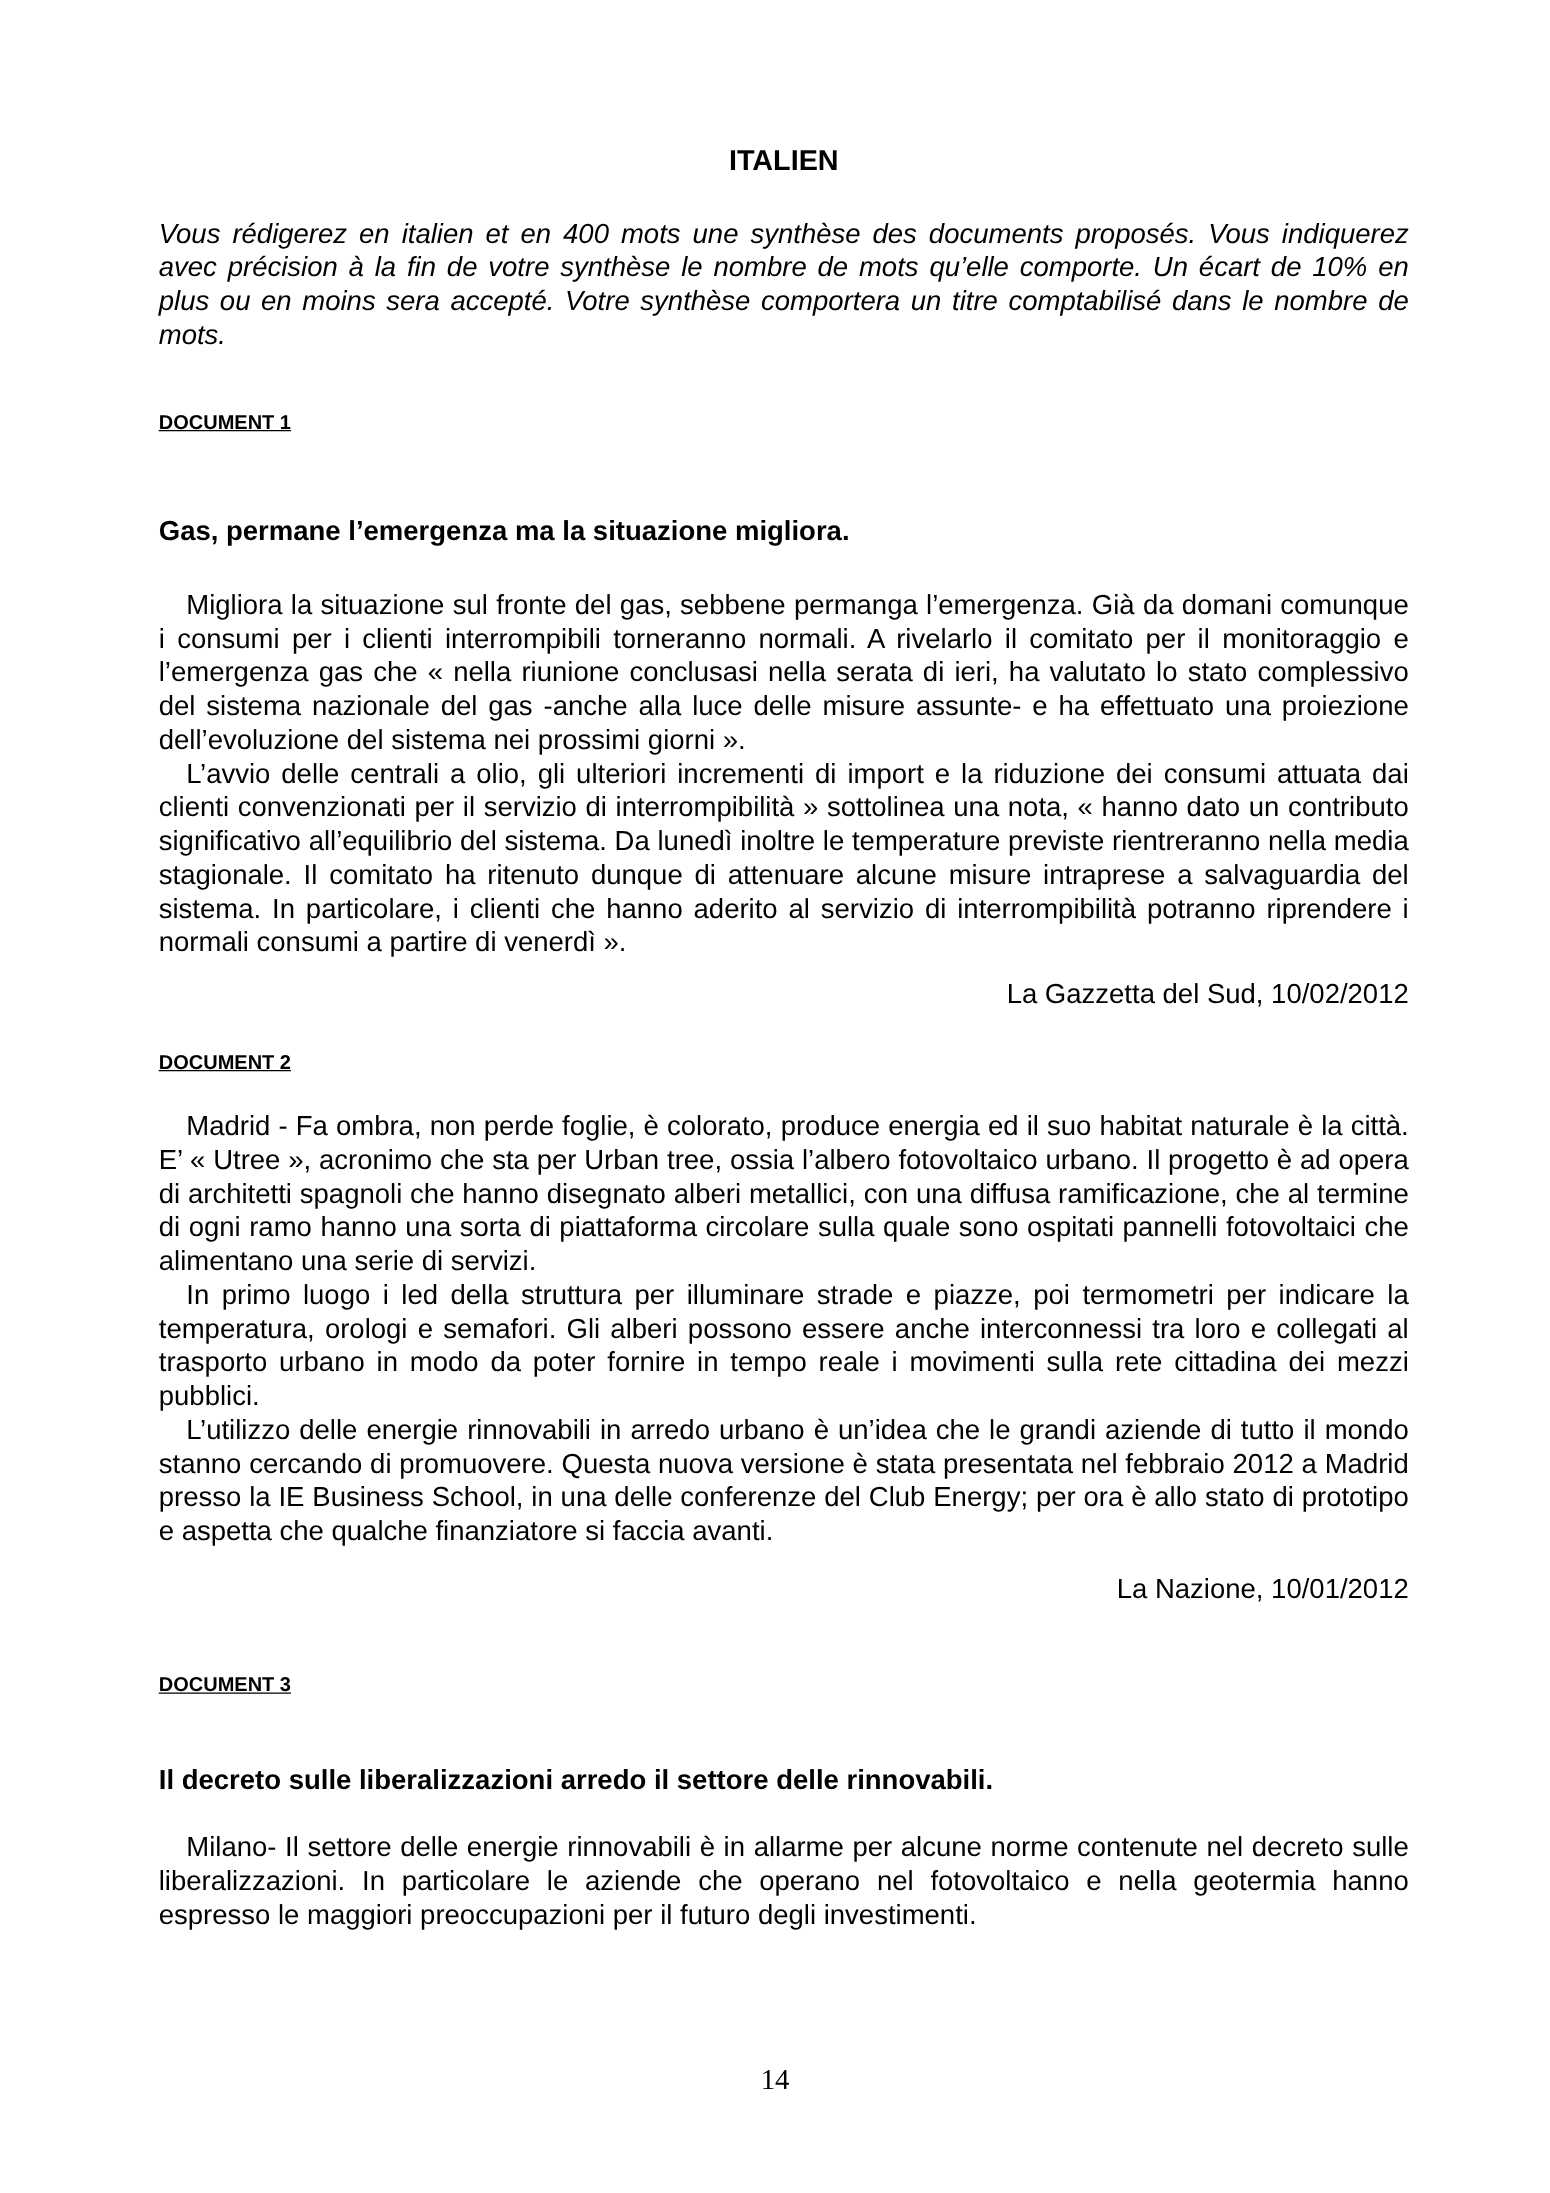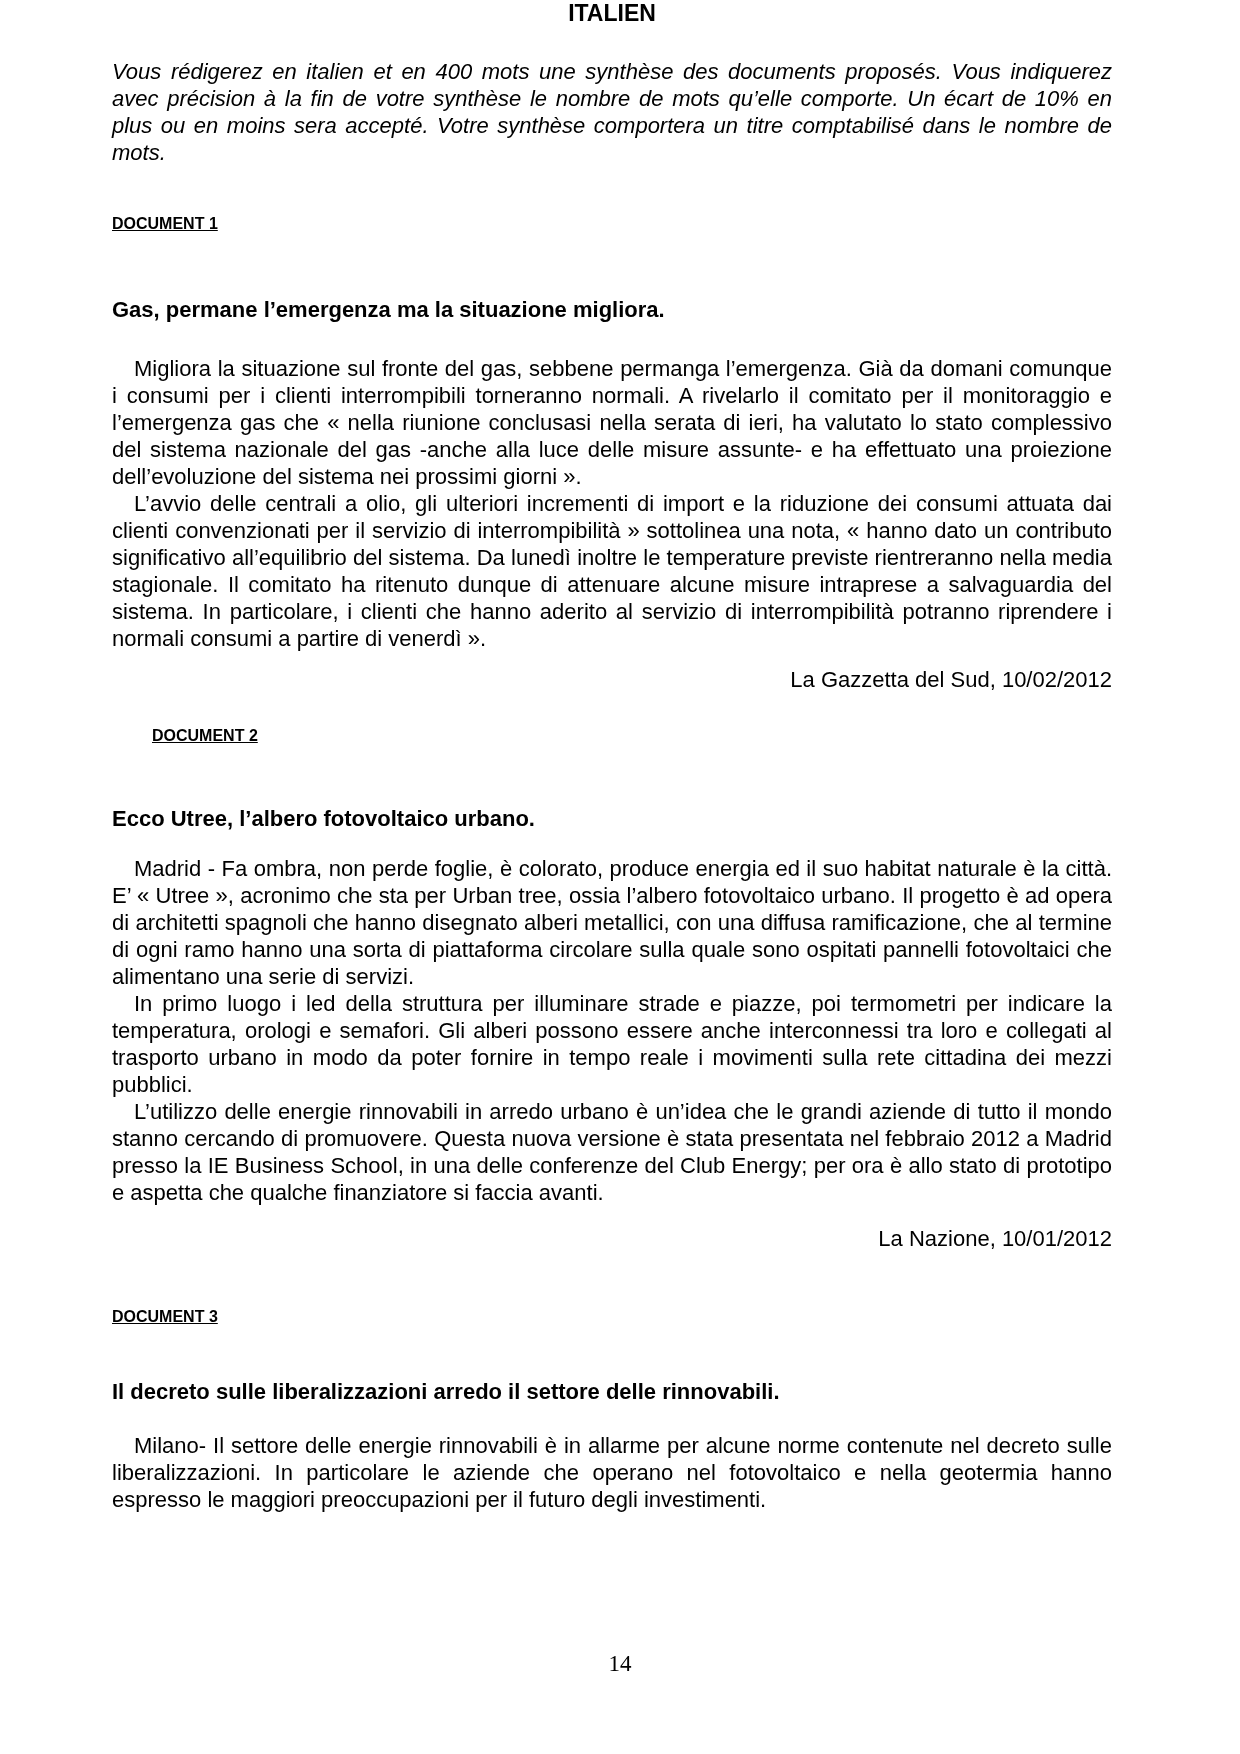--- a/index.html
+++ b/index.html
@@ -11,23 +11,24 @@
     position: relative;
     width: 1240px;
     height: 1754px;
     background: #ffffff;
     color: #000000;
     font-family: "Liberation Sans", sans-serif;
     overflow: hidden;
   }
   .content {
     position: absolute;
-    left: 112px;
+    left: 127px;
     top: 0;
     width: 1000px;
+    padding-top: 115px;
     font-size: 22px;
     line-height: 27px;
   }
   .page-title {
     margin: 0;
     font-size: 23px;
     font-weight: bold;
     text-align: center;
     line-height: 27px;
   }
@@ -37,21 +38,21 @@
     text-align: justify;
   }
   .doc-heading {
     margin: 0;
     font-size: 16px;
     font-weight: bold;
     text-decoration: underline;
     line-height: 27px;
   }
   .doc-heading.h-doc1 { margin-top: 44px; }
-  .doc-heading.h-doc2 { margin-top: 29px; margin-left: 40px; }
+  .doc-heading.h-doc2 { margin-top: 29px; }
   .doc-heading.h-doc3 { margin-top: 51px; }
   .doc-title {
     margin: 0;
     font-size: 22px;
     font-weight: bold;
     line-height: 27px;
   }
   .doc-title.t-doc1 { margin-top: 59px; }
   .doc-title.t-doc2 { margin-top: 56px; }
   .doc-title.t-doc3 { margin-top: 48px; }
@@ -96,21 +97,20 @@
     <section>
       <h2 class="doc-heading h-doc1">DOCUMENT 1</h2>
       <h3 class="doc-title t-doc1">Gas, permane l’emergenza ma la situazione migliora.</h3>
       <p class="body-text first-d1">Migliora la situazione sul fronte del gas, sebbene permanga l’emergenza. Già da domani comunque i consumi per i clienti interrompibili torneranno normali. A rivelarlo il comitato per il monitoraggio e l’emergenza gas che « nella riunione conclusasi nella serata di ieri, ha valutato lo stato complessivo del sistema nazionale del gas -anche alla luce delle misure assunte- e ha effettuato una proiezione dell’evoluzione del sistema nei prossimi giorni ».</p>
       <p class="body-text">L’avvio delle centrali a olio, gli ulteriori incrementi di import e la riduzione dei consumi attuata dai clienti convenzionati per il servizio di interrompibilità » sottolinea una nota, « hanno dato un contributo significativo all’equilibrio del sistema. Da lunedì inoltre le temperature previste rientreranno nella media stagionale. Il comitato ha ritenuto dunque di attenuare alcune misure intraprese a salvaguardia del sistema. In particolare, i clienti che hanno aderito al servizio di interrompibilità potranno riprendere i normali consumi a partire di venerdì ».</p>
       <p class="source s-doc1">La Gazzetta del Sud, 10/02/2012</p>
     </section>
 
     <section>
       <h2 class="doc-heading h-doc2">DOCUMENT 2</h2>
-      <h3 class="doc-title t-doc2">Ecco Utree, l’albero fotovoltaico urbano.</h3>
       <p class="body-text first-d2">Madrid - Fa ombra, non perde foglie, è colorato, produce energia ed il suo habitat naturale è la città. E’ « Utree », acronimo che sta per Urban tree, ossia l’albero fotovoltaico urbano. Il progetto è ad opera di architetti spagnoli che hanno disegnato alberi metallici, con una diffusa ramificazione, che al termine di ogni ramo hanno una sorta di piattaforma circolare sulla quale sono ospitati pannelli fotovoltaici che alimentano una serie di servizi.</p>
       <p class="body-text">In primo luogo i led della struttura per illuminare strade e piazze, poi termometri per indicare la temperatura, orologi e semafori. Gli alberi possono essere anche interconnessi tra loro e collegati al trasporto urbano in modo da poter fornire in tempo reale i movimenti sulla rete cittadina dei mezzi pubblici.</p>
       <p class="body-text">L’utilizzo delle energie rinnovabili in arredo urbano è un’idea che le grandi aziende di tutto il mondo stanno cercando di promuovere. Questa nuova versione è stata presentata nel febbraio 2012 a Madrid presso la IE Business School, in una delle conferenze del Club Energy; per ora è allo stato di prototipo e aspetta che qualche finanziatore si faccia avanti.</p>
       <p class="source s-doc2">La Nazione, 10/01/2012</p>
     </section>
 
     <section>
       <h2 class="doc-heading h-doc3">DOCUMENT 3</h2>
       <h3 class="doc-title t-doc3">Il decreto sulle liberalizzazioni arredo il settore delle rinnovabili.</h3>
       <p class="body-text first-d3">Milano- Il settore delle energie rinnovabili è in allarme per alcune norme contenute nel decreto sulle liberalizzazioni. In particolare le aziende che operano nel fotovoltaico e nella geotermia hanno espresso le maggiori preoccupazioni per il futuro degli investimenti.</p>

